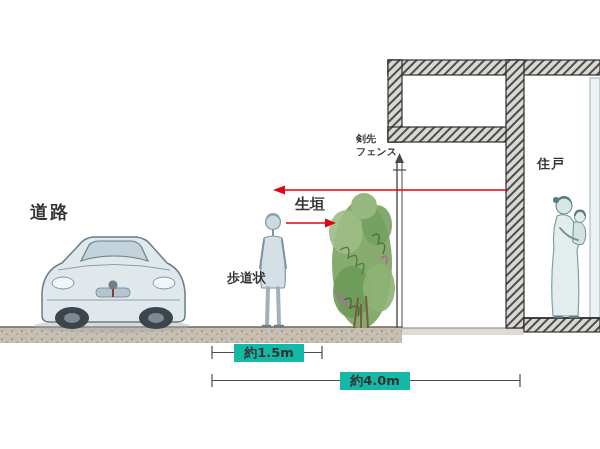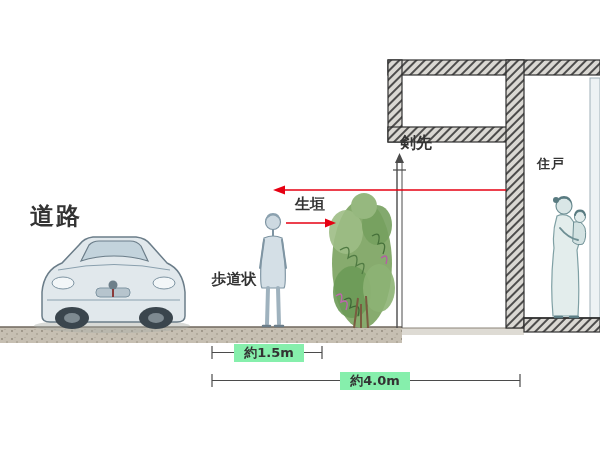--- a/index.html
+++ b/index.html
@@ -4,28 +4,28 @@
 <style>
   html,body{margin:0;padding:0;background:#ffffff;}
   .stage{
     position:relative;width:600px;height:449px;background:#ffffff;overflow:hidden;
     font-family:"DejaVu Sans","Liberation Sans",sans-serif;
   }
   .stage svg{position:absolute;left:0;top:0;}
   .jp-label{
     position:absolute;font-weight:bold;color:#333333;white-space:nowrap;
   }
-  .jp-label.road{left:30px;top:200px;font-size:24px;letter-spacing:2px;}
-  .jp-label.sidewalk{left:202px;top:270px;width:64px;text-align:center;font-size:15px;line-height:1.3;white-space:normal;}
+  .jp-label.road{left:30px;top:200px;font-size:18px;letter-spacing:2px;}
+  .jp-label.sidewalk{left:202px;top:270px;width:64px;text-align:right;font-size:13px;line-height:1.3;white-space:normal;}
   .jp-label.hedge{left:295px;top:195px;font-size:15px;font-family:Liberation Mono, monospace;}
-  .jp-label.fence{left:356px;top:133px;width:76px;text-align:right;font-size:16px;line-height:1.25;white-space:normal;}
+  .jp-label.fence{left:356px;top:133px;width:76px;text-align:left;font-size:10px;line-height:1.25;white-space:normal;}
   .jp-label.dwelling{left:537px;top:155px;font-size:13px;letter-spacing:1px;}
   .dim-label{
     position:absolute;font-weight:bold;color:#333333;font-size:13px;text-align:center;
-    background:#86efac;padding:0 3px;white-space:nowrap;
+    background:#14b8a6;padding:0 3px;white-space:nowrap;
   }
   .dim-label.dim1{left:234px;top:344px;width:64px;}
   .dim-label.dim2{left:340px;top:372px;width:64px;}
 </style>
 </head>
 <body>
 
 <div class="stage">
 
   <svg width="600" height="449" viewBox="0 0 600 449">
@@ -146,20 +146,21 @@
   <div class="jp-label road">道路</div>
 
   <div class="jp-label sidewalk">
     <div>歩道状</div>
   </div>
 
   <div class="jp-label hedge">生垣</div>
 
   <div class="jp-label fence">
     <div>剣先</div>
+    <div>フェンス</div>
   </div>
 
   <div class="jp-label dwelling">住戸</div>
 
   <div class="dim-label dim1">約1.5m</div>
   <div class="dim-label dim2">約4.0m</div>
 
 </div>
 
 </body></html>

